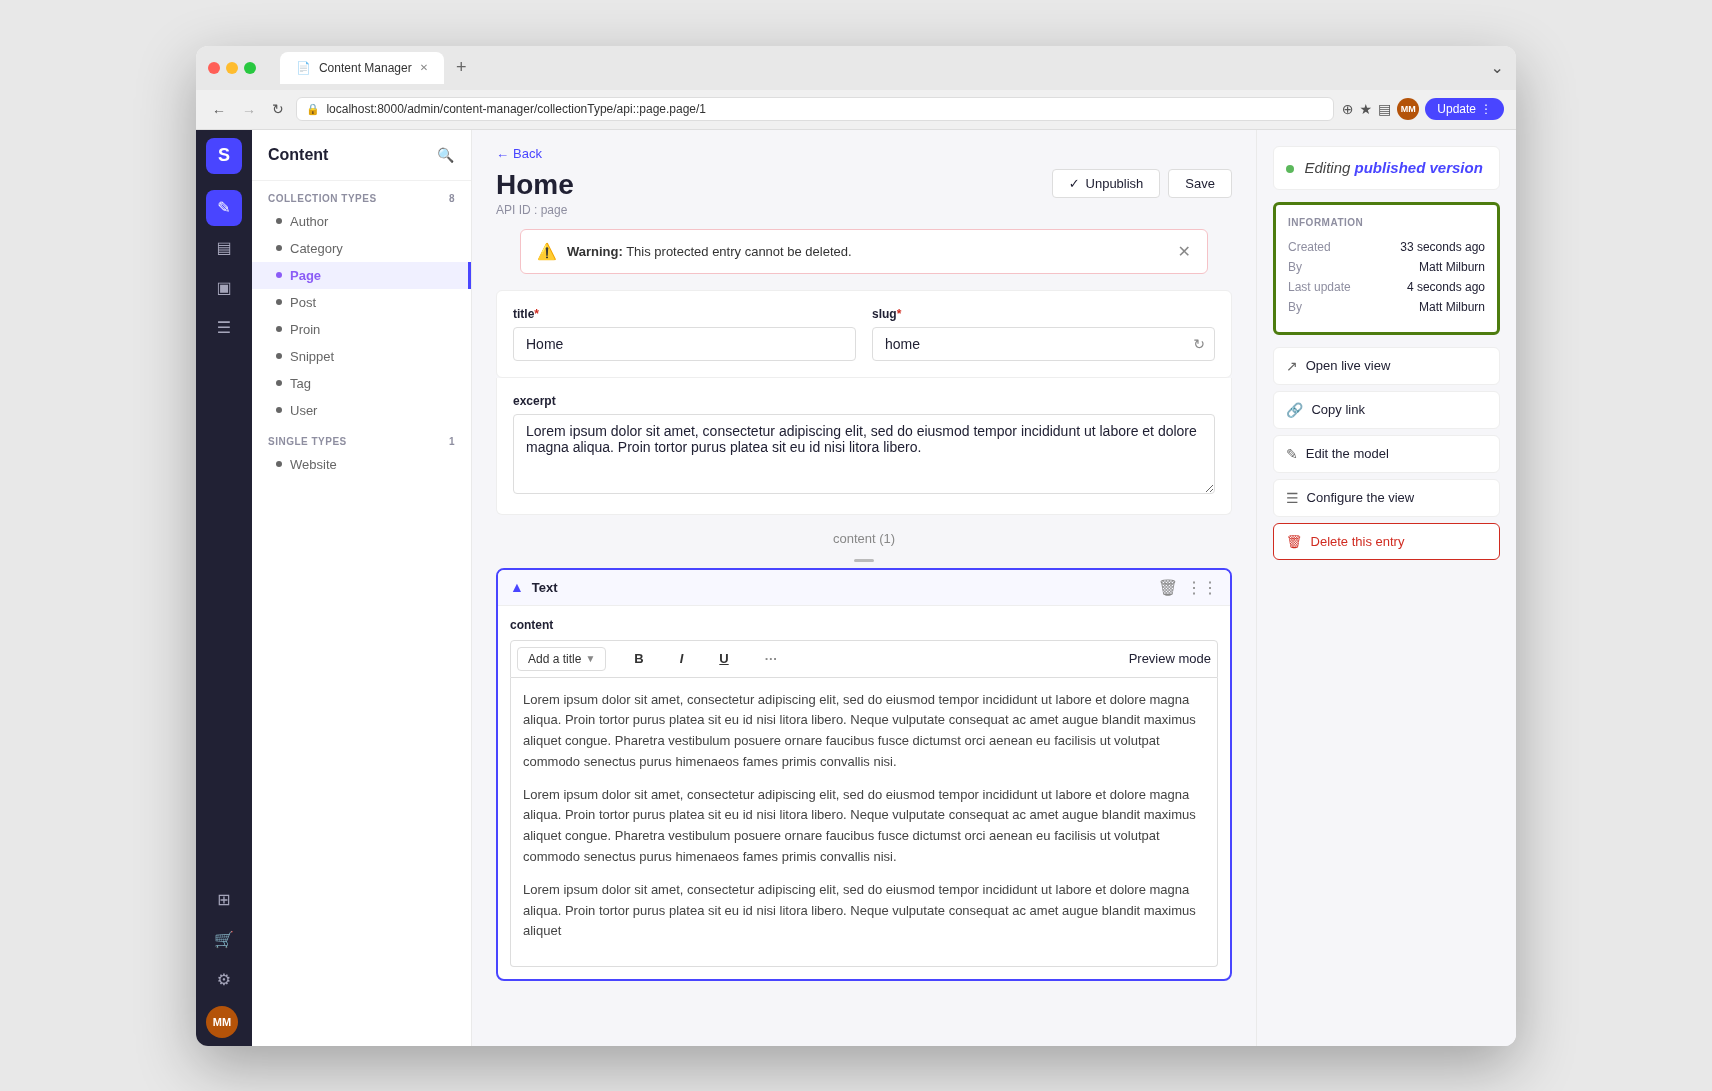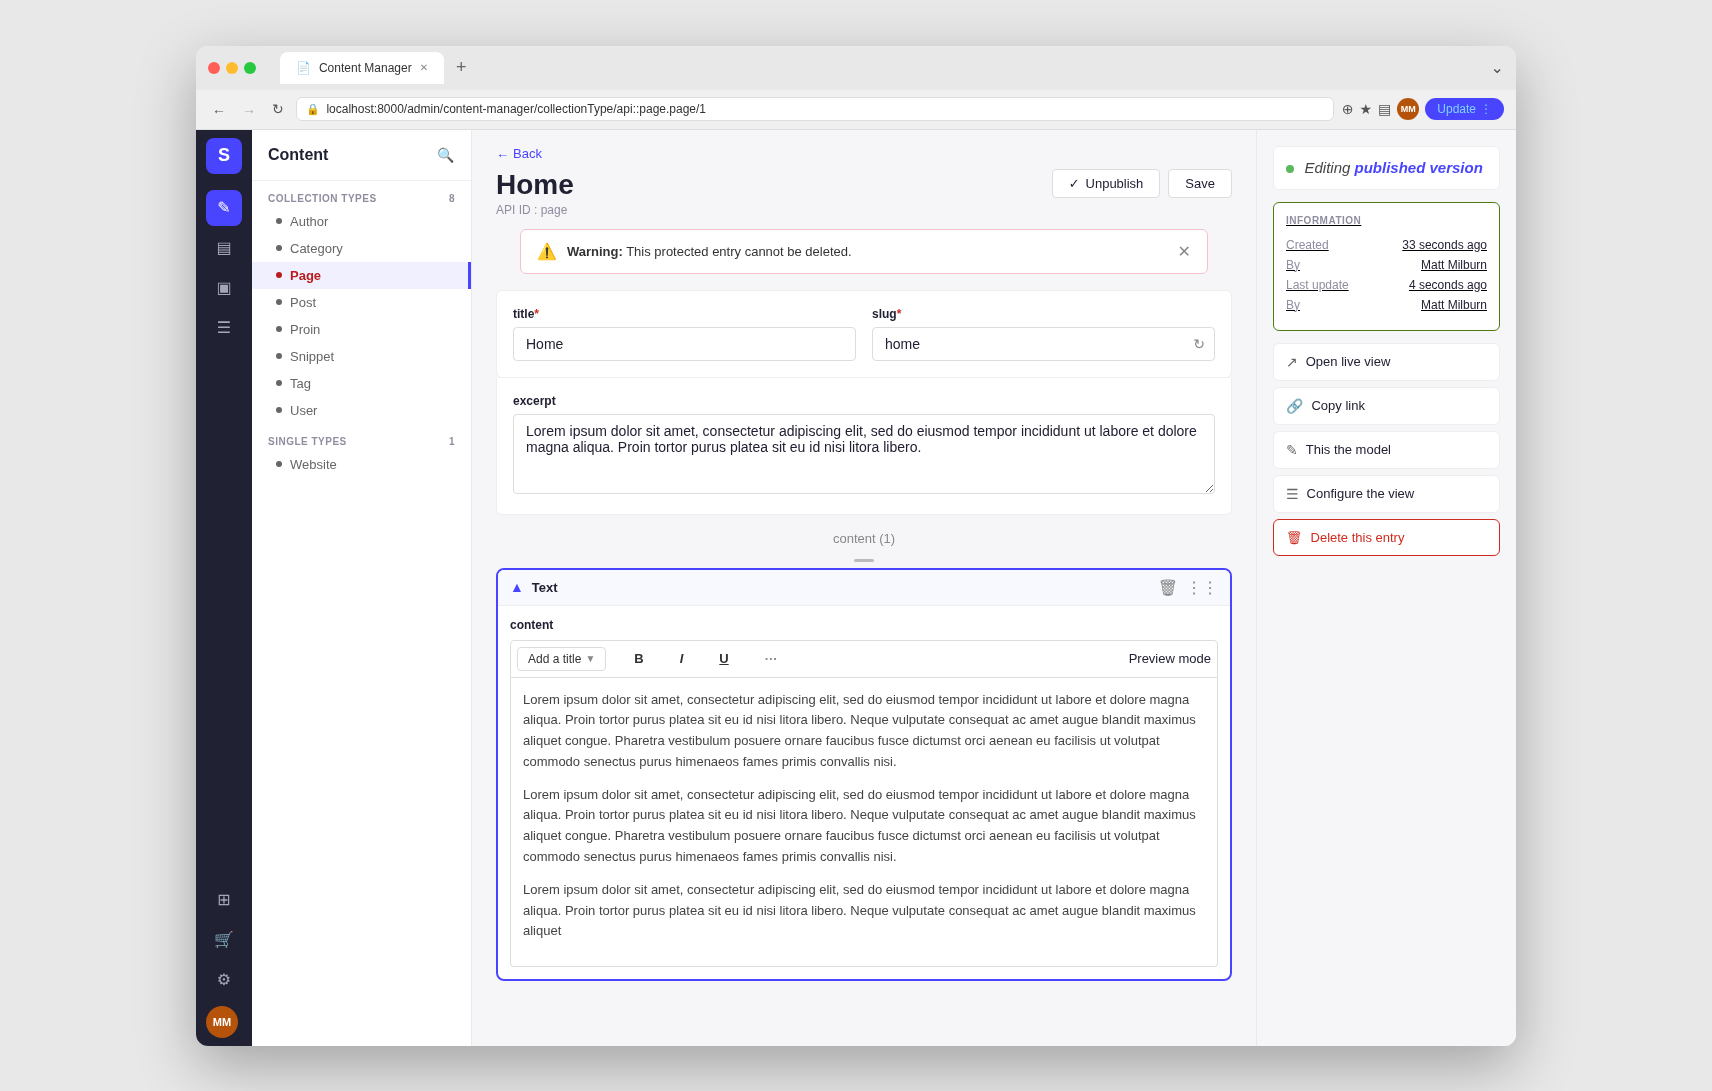--- a/index.html
+++ b/index.html
@@ -20,42 +20,42 @@
     .window-dropdown { margin-left: auto; color: #555; font-size: 16px; }
 
     
     .addressbar { background: #f0f0f0; height: 40px; display: flex; align-items: center; padding: 0 12px; gap: 8px; flex-shrink: 0; border-bottom: 1px solid #ddd; }
     .nav-btn { background: none; border: none; color: #555; cursor: pointer; font-size: 14px; padding: 2px 4px; }
     .nav-btn:disabled { color: #aaa; }
     .address-box { background: #fff; border: 1px solid #ddd; border-radius: 6px; padding: 4px 10px; flex: 1; display: flex; align-items: center; gap: 6px; font-size: 12px; color: #333; }
     .addr-icon { color: #888; font-size: 11px; }
     .browser-actions { display: flex; gap: 6px; margin-left: auto; align-items: center; }
     .browser-icon { color: #555; font-size: 14px; cursor: pointer; }
-    .update-btn { background: #4945ff; color: #7dd3fc; border: none; border-radius: 16px; padding: 4px 12px; font-size: 12px; cursor: pointer; display: flex; align-items: center; gap: 4px; }
+    .update-btn { background: #4945ff; color: #ffffff; border: none; border-radius: 16px; padding: 4px 12px; font-size: 12px; cursor: pointer; display: flex; align-items: center; gap: 4px; }
     .avatar-sm { width: 22px; height: 22px; border-radius: 50%; background: #b45309; display: flex; align-items: center; justify-content: center; color: white; font-size: 9px; font-weight: bold; }
 
     
     .app { display: flex; flex: 1; overflow: hidden; }
 
     
     .icon-rail { width: 56px; background: #212134; display: flex; flex-direction: column; align-items: center; padding: 8px 0; flex-shrink: 0; }
     .rail-logo { width: 36px; height: 36px; background: #4945ff; border-radius: 8px; display: flex; align-items: center; justify-content: center; color: white; font-size: 18px; font-weight: bold; margin-bottom: 16px; }
     .rail-icon { width: 36px; height: 36px; border-radius: 8px; display: flex; align-items: center; justify-content: center; color: #a5a5ba; font-size: 16px; cursor: pointer; margin-bottom: 4px; }
     .rail-icon.active { background: #4945ff; color: white; }
     .rail-bottom { margin-top: auto; }
     .user-avatar { width: 32px; height: 32px; border-radius: 50%; background: #b45309; display: flex; align-items: center; justify-content: center; color: white; font-size: 11px; font-weight: bold; cursor: pointer; margin-top: 8px; }
 
     
     .sidebar { width: 220px; background: #ffffff; border-right: 1px solid #eaeaea; display: flex; flex-direction: column; flex-shrink: 0; overflow-y: auto; }
     .sidebar-header { display: flex; align-items: center; justify-content: space-between; padding: 16px; border-bottom: 1px solid #f0f0f0; }
     .sidebar-title { font-size: 16px; font-weight: 600; color: #212134; }
     .sidebar-search-btn { background: none; border: none; cursor: pointer; color: #666; font-size: 14px; }
     .section-label { font-size: 10px; font-weight: 700; color: #8e8ea0; text-transform: uppercase; letter-spacing: 0.5px; padding: 12px 16px 4px; display: flex; justify-content: space-between; align-items: center; }
     .nav-item { display: flex; align-items: center; padding: 6px 16px 6px 24px; font-size: 13px; color: #666; cursor: pointer; gap: 8px; }
-    .nav-item.active { color: #b91c1c; font-weight: 600; background: #f0f0ff; border-right: 3px solid #4945ff; }
+    .nav-item.active { color: #8b5cf6; font-weight: 600; background: #f0f0ff; border-right: 3px solid #4945ff; }
     .nav-dot { width: 6px; height: 6px; border-radius: 50%; background: currentColor; flex-shrink: 0; }
 
     
     .main { flex: 1; display: flex; overflow: hidden; background: #f6f6f9; }
     .content-area { flex: 1; display: flex; flex-direction: column; overflow: hidden; }
 
     
     .content-header { background: #f6f6f9; padding: 16px 24px 0; flex-shrink: 0; }
     .back-link { display: flex; align-items: center; gap: 4px; color: #4945ff; font-size: 13px; cursor: pointer; margin-bottom: 8px; }
     .page-title-row { display: flex; align-items: flex-start; justify-content: space-between; margin-bottom: 8px; }
@@ -105,21 +105,21 @@
     .preview-mode-btn { background: none; border: none; font-size: 13px; color: #212134; cursor: pointer; margin-left: auto; }
     .editor-content { border: 1px solid #ddd; border-top: none; border-radius: 0 0 4px 4px; padding: 12px; background: white; font-size: 13px; color: #444; line-height: 1.6; min-height: 200px; }
     .editor-content p { margin-bottom: 12px; }
 
     
     .right-panel { width: 260px; background: #f6f6f9; border-left: 1px solid #eaeaea; padding: 16px; overflow-y: auto; flex-shrink: 0; }
     .status-card { background: white; border: 1px solid #eee; border-radius: 6px; padding: 12px; margin-bottom: 12px; }
     .status-dot { width: 8px; height: 8px; border-radius: 50%; background: #5cb85c; display: inline-block; margin-right: 6px; }
     .status-text { font-size: 15px; color: #444; font-style: italic; }
     .status-text strong { color: #4945ff; }
-    .info-card { background: white; border: 1px solid #4d7c0f; border-radius: 6px; padding: 12px; margin-bottom: 12px; text-decoration: underline; }
+    .info-card { background: white; border: 3px solid #4d7c0f; border-radius: 6px; padding: 12px; margin-bottom: 12px; }
     .info-title { font-size: 10px; font-weight: 700; color: #8e8ea0; text-transform: uppercase; letter-spacing: 0.5px; margin-bottom: 12px; }
     .info-row { display: flex; justify-content: space-between; margin-bottom: 6px; font-size: 12px; }
     .info-label { color: #8e8ea0; }
     .info-value { color: #212134; text-align: right; }
     .action-link { display: flex; align-items: center; gap: 8px; padding: 10px 12px; font-size: 13px; color: #212134; cursor: pointer; background: white; border: 1px solid #eee; border-radius: 6px; margin-bottom: 6px; text-decoration: none; }
     .action-link .link-icon { font-size: 14px; color: #666; }
     .delete-btn { display: flex; align-items: center; gap: 8px; padding: 10px 12px; font-size: 13px; color: #d02b20; cursor: pointer; background: white; border: 1px solid #d02b20; border-radius: 6px; width: 100%; text-align: left; }
   </style>
 </head>
 <body>
@@ -361,21 +361,21 @@
         <div class="action-link">
           <span class="link-icon">↗</span>
           <span>Open live view</span>
         </div>
         <div class="action-link">
           <span class="link-icon">🔗</span>
           <span>Copy link</span>
         </div>
         <div class="action-link">
           <span class="link-icon">✎</span>
-          <span>This the model</span>
+          <span>Edit the model</span>
         </div>
         <div class="action-link">
           <span class="link-icon">☰</span>
           <span>Configure the view</span>
         </div>
         <button class="delete-btn">
           <span>🗑</span>
           <span>Delete this entry</span>
         </button>
       </div>

